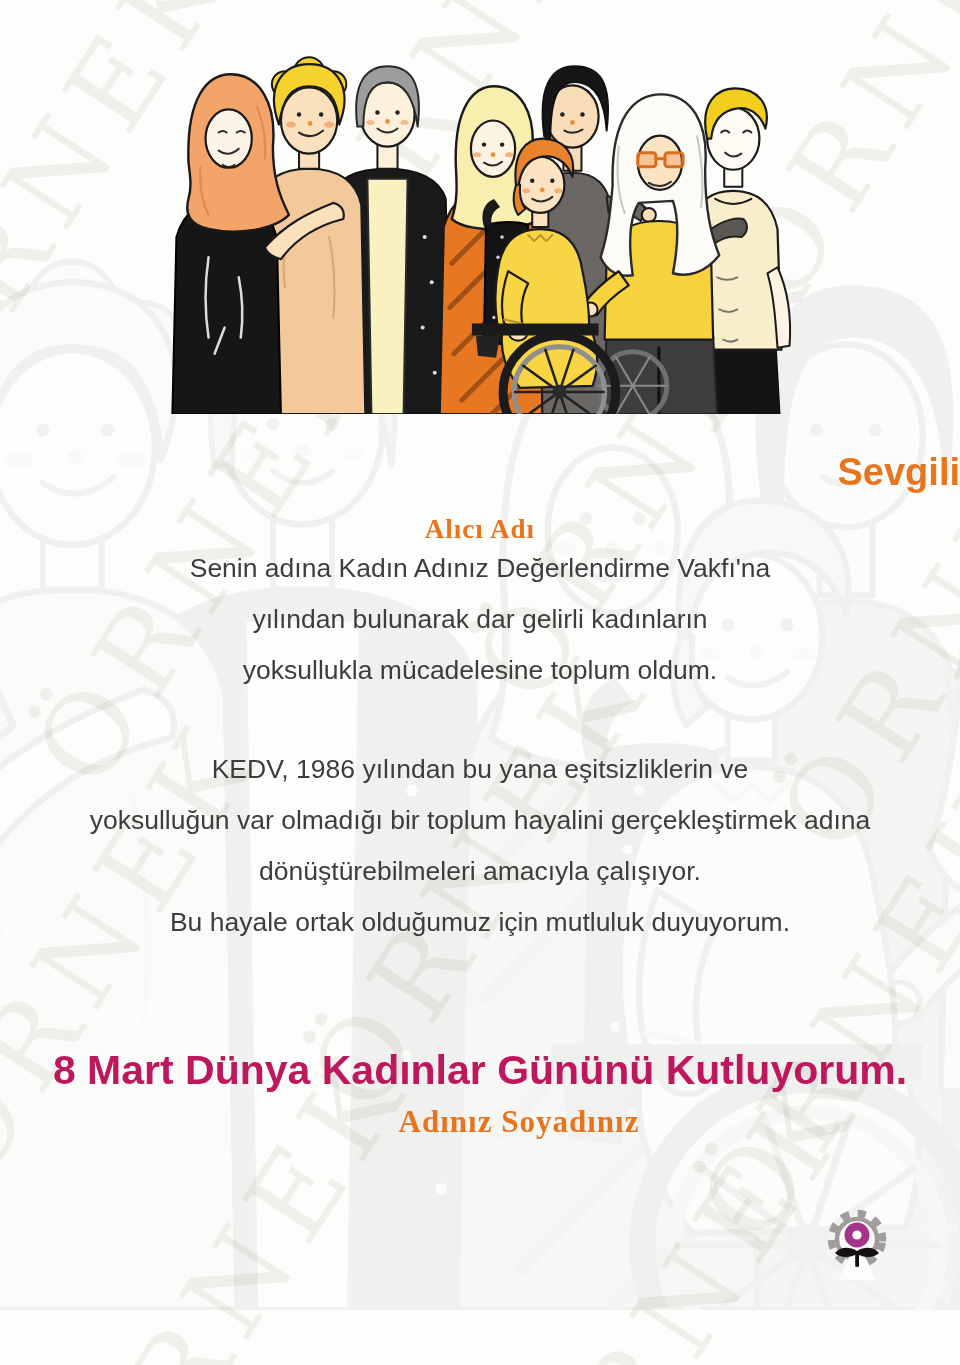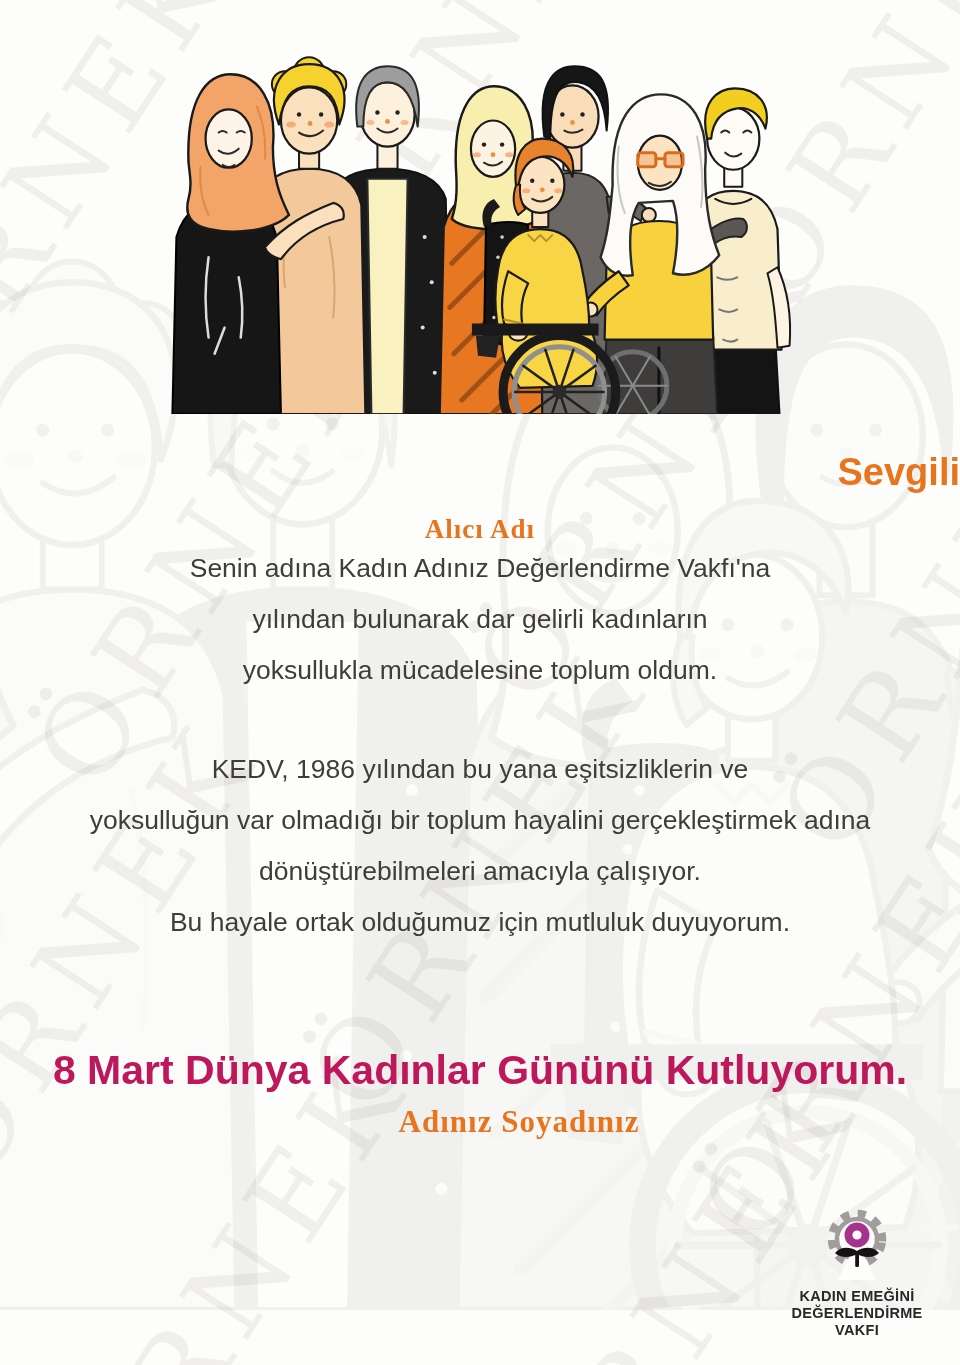--- a/index.html
+++ b/index.html
@@ -240,20 +240,15 @@
     <svg class="logo-icon" width="96" height="76" viewBox="0 0 90 76">
       <circle cx="45" cy="31" r="25" fill="none" stroke="#a19d9c" stroke-width="8.5" stroke-dasharray="8.2 8.1" transform="rotate(8 45 31)"></circle>
       <circle cx="45" cy="31" r="20" fill="#fdfdfb" stroke="#a19d9c" stroke-width="4.5"></circle>
       <path d="M45,33 L64,72 L26,72 Z" fill="#fdfdfb"></path>
       <circle cx="45" cy="27" r="12.5" fill="#a6338b"></circle>
       <circle cx="45" cy="27" r="4.6" fill="#fdfdfb"></circle>
       <path d="M45,43 C37,38 28,39 23,45 C28,50 38,50 45,46 Z" fill="#151112"></path>
       <path d="M45,43 C53,38 62,39 67,45 C62,50 52,50 45,46 Z" fill="#151112"></path>
       <rect x="43.2" y="45" width="3.8" height="14" rx="1.6" fill="#151112"></rect>
     </svg>
-    <div class="logo-text">
-      <div>KADIN EMEĞİNİ</div>
-      <div>DEĞERLENDİRME</div>
-      <div>VAKFI</div>
-    </div>
   </div>
 
 </div>
 
 </body></html>

